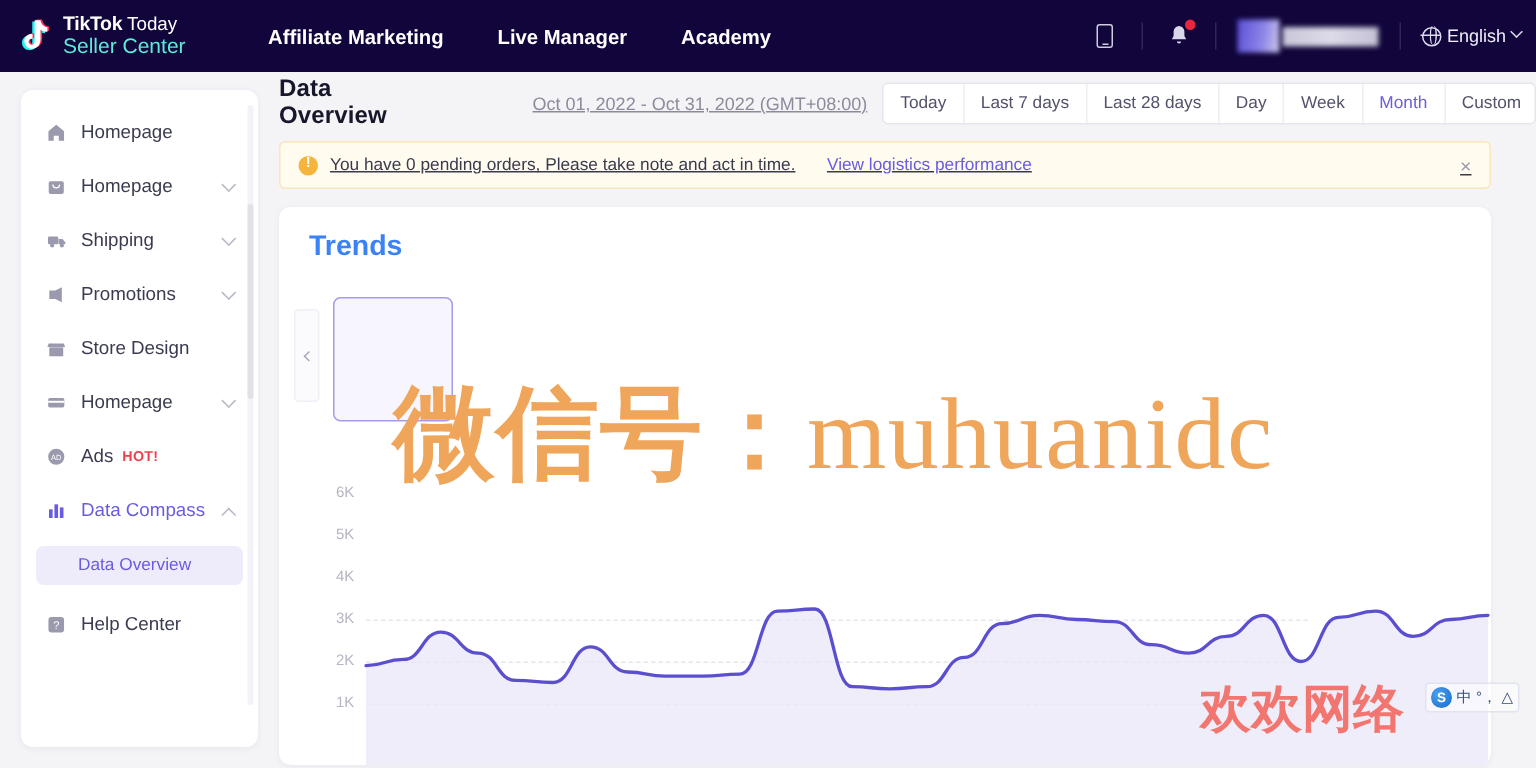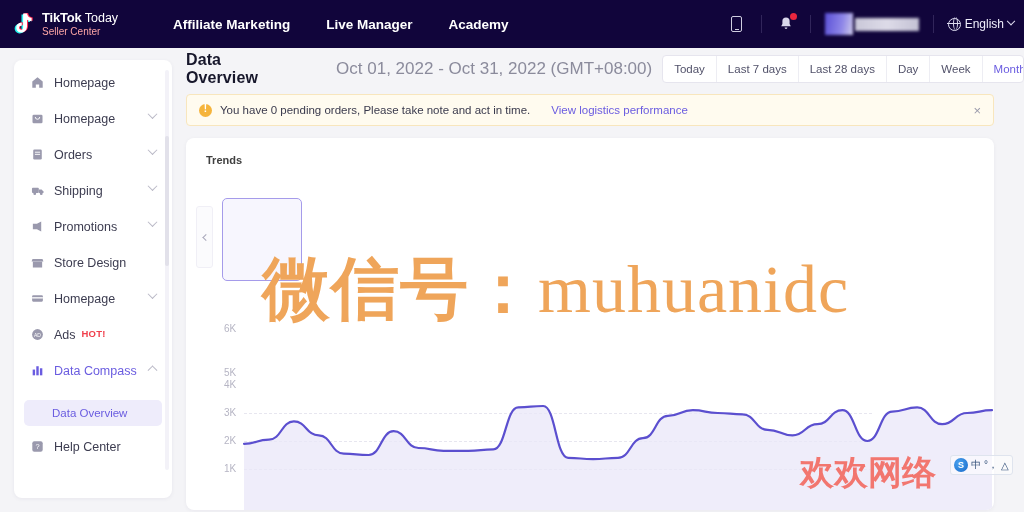--- a/index.html
+++ b/index.html
@@ -17,21 +17,21 @@
     background: #11053b;
     display: flex; align-items: center;
     z-index: 30;
   }
   .brand { display: flex; align-items: center; margin-left: 14px; }
   .tiktok-note { position: relative; width: 22px; height: 24px; margin-right: 6px; }
   .brand-text { line-height: 1.12; color: #fff; font-size: 12px; }
   .brand-l1 { white-space: nowrap; }
   .brand-l1 b { font-weight: bold; font-size: 13px; letter-spacing: -0.2px; }
   .brand-l1 span { font-weight: normal; font-size: 12.5px; }
-  .brand-l2 { font-size: 10px; color: #fca5a5; }
+  .brand-l2 { font-size: 14px; color: #5eead4; }
 
   .topnav { display: flex; align-items: center; margin-left: 55px; gap: 36px; }
   .topnav a {
     color: #ffffff; font-size: 13.5px; font-weight: bold;
     text-decoration: none; white-space: nowrap;
   }
 
   .topright { position: absolute; right: 10px; top: 0; height: 48px; display: flex; align-items: center; gap: 14px; }
   .ticon { width: 20px; height: 20px; position: relative; display: flex; align-items: center; justify-content: center; }
   .phone-ic { width: 11px; height: 16px; border: 1.4px solid #cfcee0; border-radius: 2px; position: relative; }
@@ -51,21 +51,21 @@
   
   .sidebar {
     position: absolute; left: 14px; top: 60px;
     width: 158px; height: 438px;
     background: #fff; border-radius: 8px;
     box-shadow: 0 1px 4px rgba(30,20,80,.06);
     padding-top: 16px;
     overflow: hidden;
   }
   .nav-item {
-    display: flex; align-items: flex-start;
+    display: flex; align-items: center;
     height: 24px; margin: 0 10px 12px 10px; padding: 0 6px;
     border-radius: 5px; position: relative;
     font-size: 12.5px; color: #3c3c50;
   }
   .nav-item .ni-ic { width: 15px; margin-right: 9px; display: flex; align-items: center; justify-content: center; }
   .nav-item .ni-label { flex: 1; white-space: nowrap; }
   .nav-item.active .ni-label { color: #6a5ce0; }
   .nav-chev { width: 7px; height: 7px; border-right: 1.4px solid #b9b8c6; border-bottom: 1.4px solid #b9b8c6; transform: rotate(45deg) translate(-1px,-1px); }
   .nav-chev.up { transform: rotate(-135deg) translate(-2px,-2px); }
   .hot-badge { color: #f03f4c; font-size: 9.5px; font-weight: bold; margin-left: 6px; letter-spacing: .2px; }
@@ -74,49 +74,49 @@
     padding-left: 28px; border-radius: 5px;
     background: #eeecfb; color: #6a5ce0; font-size: 11.5px;
   }
   .sb-scroll-track { position: absolute; right: 3px; top: 10px; width: 4px; height: 400px; background: #f3f2f8; border-radius: 3px; }
   .sb-scroll-thumb { position: absolute; right: 3px; top: 76px; width: 4px; height: 130px; background: #e2e1ea; border-radius: 3px; }
 
   
   .main { position: absolute; left: 186px; top: 48px; width: 838px; height: 464px; }
   .page-head { display: flex; align-items: center; height: 42px; padding-left: 0px; }
   .page-title { font-size: 16px; font-weight: bold; color: #17172b; letter-spacing: .1px; }
-  .date-range { margin-left: 58px; font-size: 17px; color: #8b8b9c; white-space: nowrap; }
+  .date-range { margin-left: 58px; font-size: 12px; color: #8b8b9c; white-space: nowrap; text-decoration: underline; }
   .seg {
     display: flex; margin-left: 10px;
     border: 1px solid #e6e5ee; border-radius: 4px; overflow: hidden; background: #fff;
   }
   .seg div {
     font-size: 11.5px; color: #52526a; padding: 0 11px; height: 26px;
     display: flex; align-items: center; border-left: 1px solid #ededf3; white-space: nowrap;
   }
   .seg div:first-child { border-left: none; }
   .seg div.on { color: #6a5ce0; }
 
   .alert {
     margin: 4px 30px 0 0; height: 32px;
     background: #fffbef; border: 1px solid #f8e6bd; border-radius: 4px;
-    display: flex; align-items: center; padding: 0 12px; font-size: 11.5px; color: #3a3a4d;
+    display: flex; align-items: center; padding: 0 12px; font-size: 11.5px; color: #3a3a4d; text-decoration: underline;
   }
   .warn-ic { width: 13px; height: 13px; border-radius: 50%; background: #f5b43c; margin-right: 8px; position: relative; flex: none; }
   .warn-ic::after { content:"!"; position:absolute; left:0; right:0; top:-1px; text-align:center; color:#fff; font-size:10px; font-weight:bold; }
   .alert a { color: #6a5ce0; text-decoration: none; margin-left: 21px; }
   .alert .x { margin-left: auto; color: #9a9aab; font-size: 13px; }
 
   .card {
     margin: 12px 30px 0 0; height: 372px;
     background: #fff; border-radius: 8px;
     box-shadow: 0 1px 4px rgba(30,20,80,.05);
     position: relative; overflow: hidden;
   }
-  .card-title { font-size: 11px; font-weight: bold; color: #404040; padding: 16px 0 0 20px; }
+  .card-title { font-size: 19px; font-weight: bold; color: #3b82f6; padding: 16px 0 0 20px; }
   .carousel-arrow {
     position: absolute; left: 10px; top: 68px; width: 17px; height: 62px;
     background: #fbfbfd; border: 1px solid #f0eff6; border-radius: 3px;
     display: flex; align-items: center; justify-content: center;
   }
   .carousel-arrow i { width: 5px; height: 5px; border-left: 1.3px solid #a9a8bb; border-bottom: 1.3px solid #a9a8bb; transform: rotate(45deg) translate(1px,-1px); }
   .metric-card {
     position: absolute; left: 36px; top: 60px; width: 80px; height: 83px;
     border: 1.3px solid #a59bea; border-radius: 5px; background: #f7f6fe;
   }
@@ -217,31 +217,20 @@
       <span class="ni-ic">
         <svg width="13" height="13" viewBox="0 0 14 14">
             <rect x="1.6" y="3" width="10.8" height="9.2" rx="1.4" fill="#9a99ad"></rect>
             <path d="M4.6 5.4a2.4 2.4 0 0 0 4.8 0" stroke="#fff" stroke-width="1" fill="none"></path>
           </svg>
       </span>
       <span class="ni-label">Homepage</span>
       <i class="nav-chev"></i>
     </div>
 
-    <div class="nav-item">
-      <span class="ni-ic">
-        <svg width="13" height="13" viewBox="0 0 14 14">
-            <rect x="2.4" y="1.6" width="9.2" height="10.8" rx="1.3" fill="#9a99ad"></rect>
-            <rect x="4.2" y="4" width="5.6" height="1" fill="#fff"></rect>
-            <rect x="4.2" y="6.3" width="5.6" height="1" fill="#fff"></rect>
-          </svg>
-      </span>
-      <span class="ni-label">Orders</span>
-      <i class="nav-chev"></i>
-    </div>
 
     <div class="nav-item">
       <span class="ni-ic">
         <svg width="14" height="13" viewBox="0 0 15 14">
             <rect x="1" y="4" width="7.4" height="5.6" rx="1" fill="#9a99ad"></rect>
             <path d="M8.6 5.8h2.8l2 2.2v1.6H8.6z" fill="#9a99ad"></path>
             <circle cx="4" cy="10.4" r="1.5" fill="#9a99ad"></circle>
             <circle cx="11" cy="10.4" r="1.5" fill="#9a99ad"></circle>
           </svg>
       </span>
@@ -343,21 +332,21 @@
 
     <div class="card">
       <div class="card-title">Trends</div>
       <div class="carousel-arrow">
           <i></i>
         </div>
       <div class="metric-card"></div>
 
       <div class="chart">
         <div class="ylabel" style="top:-1px">6K</div>
-        <div class="ylabel" style="top:43px">5K</div>
+        <div class="ylabel" style="top:27px">5K</div>
         <div class="ylabel" style="top:55px">4K</div>
         <div class="ylabel" style="top:83px">3K</div>
         <div class="ylabel" style="top:111px">2K</div>
         <div class="ylabel" style="top:139px">1K</div>
         <div class="gridline" style="top:89px"></div>
         <div class="gridline" style="top:117px"></div>
         <div class="gridline" style="top:145px"></div>
         <svg id="chart-svg" width="838" height="186" viewBox="0 0 838 186" style="position:absolute;left:0;top:0">
             <path d="M58,119.80000000000001 C70.46666666666667,119.80000000000001 70.46666666666667,115.6 82.93333333333334,115.6 C95.4,115.6 95.4,97.4 107.86666666666667,97.4 C120.33333333333334,97.4 120.33333333333334,111.4 132.8,111.4 C145.26666666666668,111.4 145.26666666666668,129.6 157.73333333333335,129.6 C170.2,129.6 170.2,131 182.66666666666666,131 C195.13333333333333,131 195.13333333333333,107.2 207.6,107.2 C220.06666666666666,107.2 220.06666666666666,124 232.53333333333333,124 C245,124 245,126.80000000000001 257.4666666666667,126.80000000000001 C269.93333333333334,126.80000000000001 269.93333333333334,126.80000000000001 282.4,126.80000000000001 C294.8666666666667,126.80000000000001 294.8666666666667,125.4 307.3333333333333,125.4 C319.79999999999995,125.4 319.79999999999995,83.4 332.26666666666665,83.4 C344.73333333333335,83.4 344.73333333333335,82 357.2,82 C369.66666666666663,82 369.66666666666663,133.8 382.1333333333333,133.8 C394.6,133.8 394.6,135.2 407.06666666666666,135.2 C419.5333333333333,135.2 419.5333333333333,133.8 432,133.8 C444.4666666666667,133.8 444.4666666666667,114.2 456.93333333333334,114.2 C469.4,114.2 469.4,91.8 481.8666666666667,91.8 C494.33333333333337,91.8 494.33333333333337,86.2 506.8,86.2 C519.2666666666667,86.2 519.2666666666667,89 531.7333333333333,89 C544.2,89 544.2,90.4 556.6666666666666,90.4 C569.1333333333333,90.4 569.1333333333333,105.8 581.6,105.8 C594.0666666666666,105.8 594.0666666666666,111.4 606.5333333333333,111.4 C619,111.4 619,100.2 631.4666666666667,100.2 C643.9333333333334,100.2 643.9333333333334,86.2 656.4,86.2 C668.8666666666667,86.2 668.8666666666667,117 681.3333333333334,117 C693.8,117 693.8,87.6 706.2666666666667,87.6 C718.7333333333333,87.6 718.7333333333333,83.4 731.2,83.4 C743.6666666666667,83.4 743.6666666666667,100.2 756.1333333333333,100.2 C768.6,100.2 768.6,89 781.0666666666667,89 C793.5333333333333,89 793.5333333333333,86.2 806,86.2 L806,186 L58,186 Z" fill="#e9e7f8" opacity="0.75"></path>
             <path d="M58,119.80000000000001 C70.46666666666667,119.80000000000001 70.46666666666667,115.6 82.93333333333334,115.6 C95.4,115.6 95.4,97.4 107.86666666666667,97.4 C120.33333333333334,97.4 120.33333333333334,111.4 132.8,111.4 C145.26666666666668,111.4 145.26666666666668,129.6 157.73333333333335,129.6 C170.2,129.6 170.2,131 182.66666666666666,131 C195.13333333333333,131 195.13333333333333,107.2 207.6,107.2 C220.06666666666666,107.2 220.06666666666666,124 232.53333333333333,124 C245,124 245,126.80000000000001 257.4666666666667,126.80000000000001 C269.93333333333334,126.80000000000001 269.93333333333334,126.80000000000001 282.4,126.80000000000001 C294.8666666666667,126.80000000000001 294.8666666666667,125.4 307.3333333333333,125.4 C319.79999999999995,125.4 319.79999999999995,83.4 332.26666666666665,83.4 C344.73333333333335,83.4 344.73333333333335,82 357.2,82 C369.66666666666663,82 369.66666666666663,133.8 382.1333333333333,133.8 C394.6,133.8 394.6,135.2 407.06666666666666,135.2 C419.5333333333333,135.2 419.5333333333333,133.8 432,133.8 C444.4666666666667,133.8 444.4666666666667,114.2 456.93333333333334,114.2 C469.4,114.2 469.4,91.8 481.8666666666667,91.8 C494.33333333333337,91.8 494.33333333333337,86.2 506.8,86.2 C519.2666666666667,86.2 519.2666666666667,89 531.7333333333333,89 C544.2,89 544.2,90.4 556.6666666666666,90.4 C569.1333333333333,90.4 569.1333333333333,105.8 581.6,105.8 C594.0666666666666,105.8 594.0666666666666,111.4 606.5333333333333,111.4 C619,111.4 619,100.2 631.4666666666667,100.2 C643.9333333333334,100.2 643.9333333333334,86.2 656.4,86.2 C668.8666666666667,86.2 668.8666666666667,117 681.3333333333334,117 C693.8,117 693.8,87.6 706.2666666666667,87.6 C718.7333333333333,87.6 718.7333333333333,83.4 731.2,83.4 C743.6666666666667,83.4 743.6666666666667,100.2 756.1333333333333,100.2 C768.6,100.2 768.6,89 781.0666666666667,89 C793.5333333333333,89 793.5333333333333,86.2 806,86.2" fill="none" stroke="#5b4fcf" stroke-width="2.2" stroke-linecap="round"></path>

